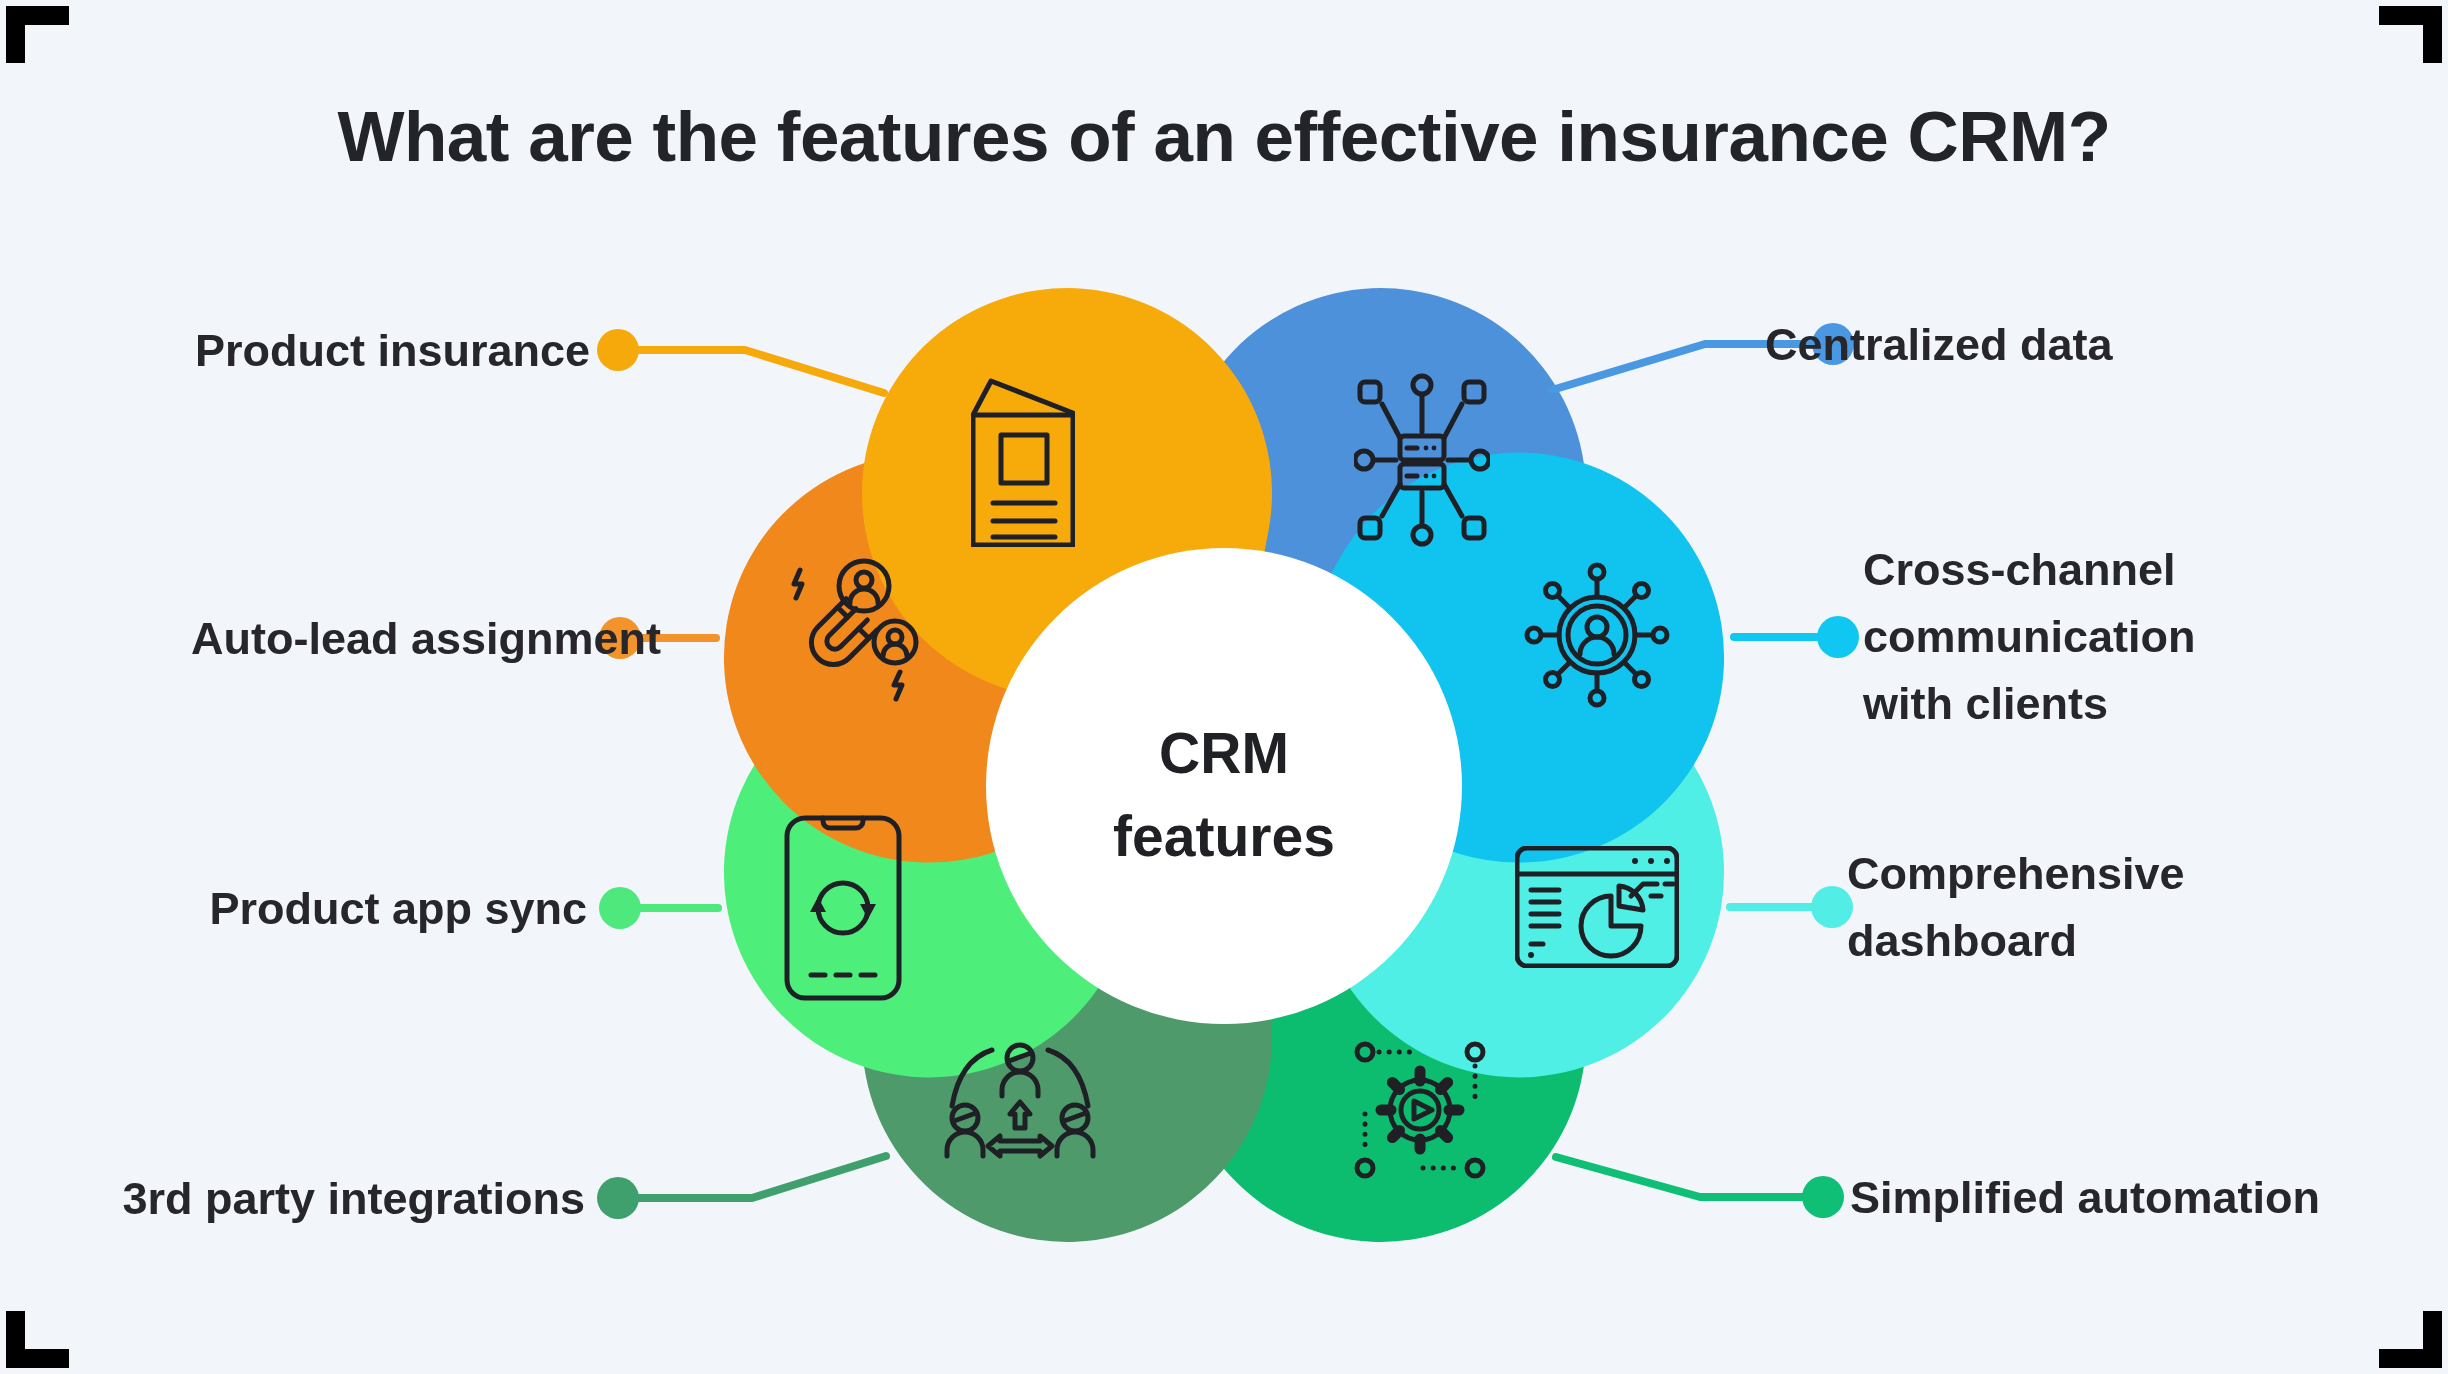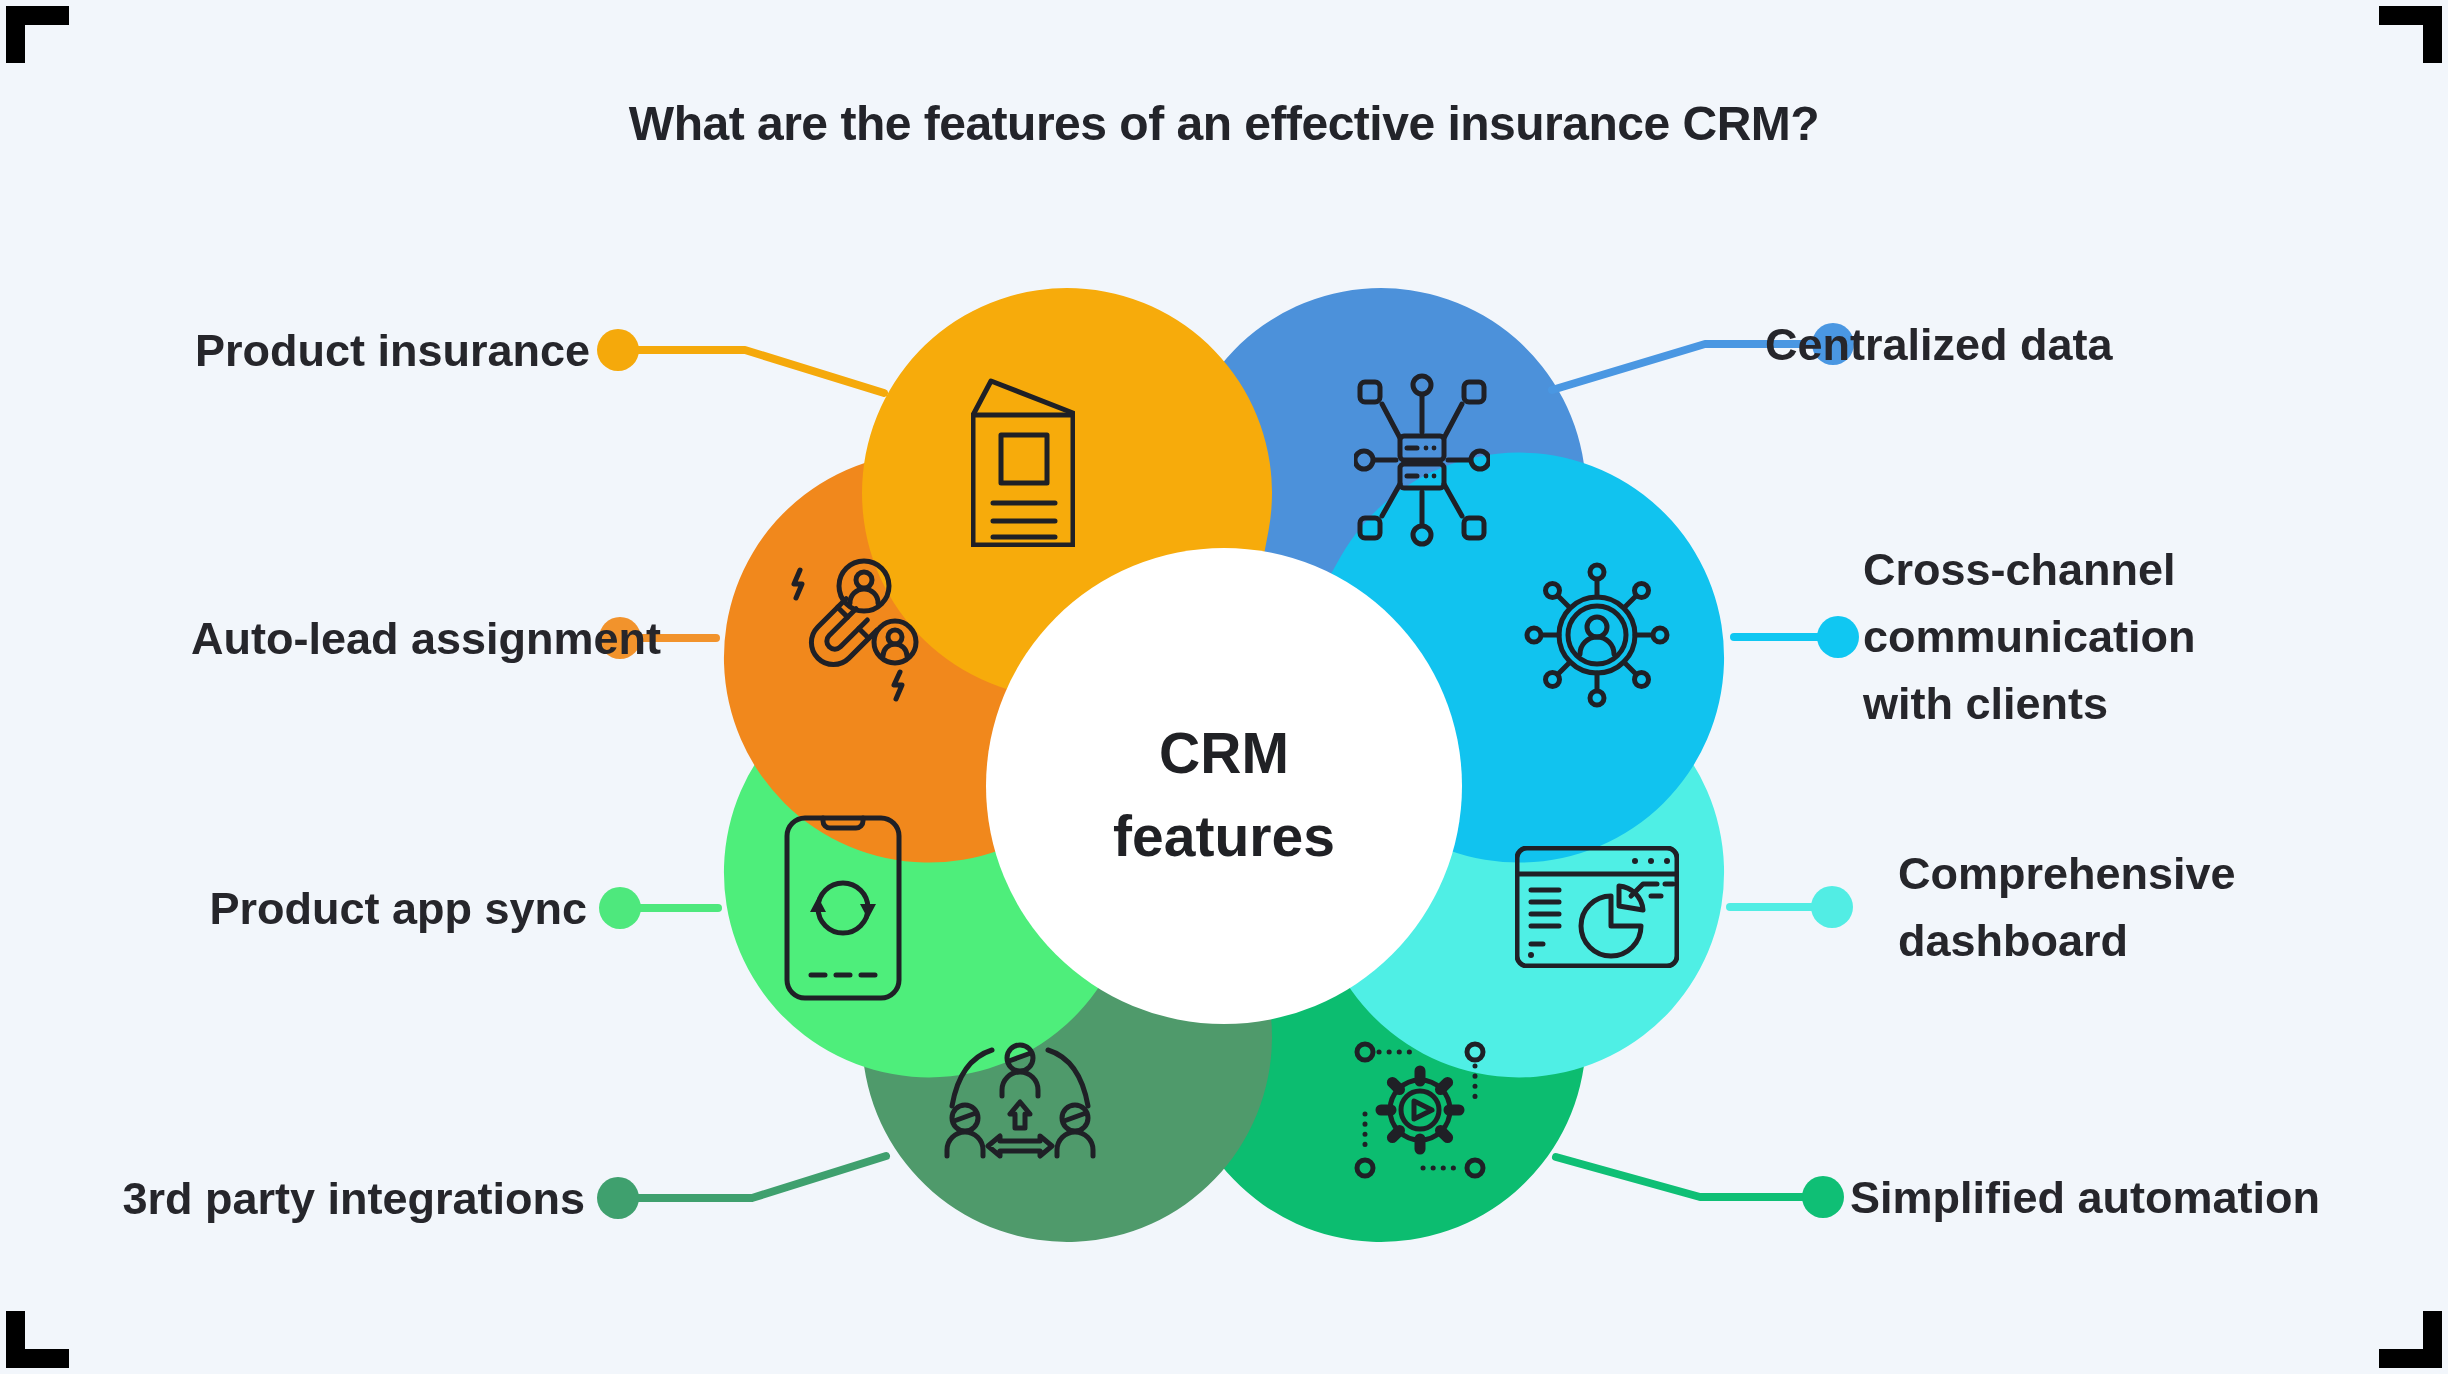--- a/index.html
+++ b/index.html
@@ -3,21 +3,21 @@
 <meta charset="utf-8">
 <style>
   html,body{margin:0;padding:0;}
   body{
     width:2448px;height:1374px;position:relative;overflow:hidden;
     background:#F2F6FB;
     font-family:"Liberation Sans","DejaVu Sans",sans-serif;
   }
   .title{
     position:absolute;left:0;top:96px;width:2448px;
-    text-align:center;font-size:48px;font-weight:700;color:#23242A;
+    text-align:center;font-size:71px;font-weight:700;color:#23242A;
     letter-spacing:-0.5px;z-index:5;
   }
   svg.flower{position:absolute;left:0;top:0;z-index:1;}
   .icon-svg{position:absolute;z-index:2;}
   .icon-svg *{vector-effect:none;}
   .center-circle{
     position:absolute;left:986px;top:548px;width:476px;height:476px;
     border-radius:50%;background:#FFFFFF;z-index:3;
     display:flex;flex-direction:column;align-items:center;justify-content:center;
   }
@@ -216,15 +216,15 @@
 
 <div class="center-circle">
   <div class="center-label">CRM<br>features</div>
 </div>
 
 <div class="label left-side" style="right:1858px;top:317px;">Product insurance</div>
 <div class="label right-side" style="left:1765px;top:311px;width:520px;">Centralized data</div>
 <div class="label left-side" style="right:1787px;top:605px;">Auto-lead assignment</div>
 <div class="label right-side" style="left:1863px;top:536px;width:380px;">Cross-channel communication with clients</div>
 <div class="label left-side" style="right:1861px;top:875px;">Product app sync</div>
-<div class="label right-side" style="left:1898px;top:840px;width:420px;">Comprehensive dashboard</div>
+<div class="label right-side" style="left:1847px;top:840px;width:420px;">Comprehensive dashboard</div>
 <div class="label left-side" style="right:1863px;top:1165px;">3rd party integrations</div>
 <div class="label right-side" style="left:1850px;top:1164px;width:560px;">Simplified automation</div>
 
 </body></html>

